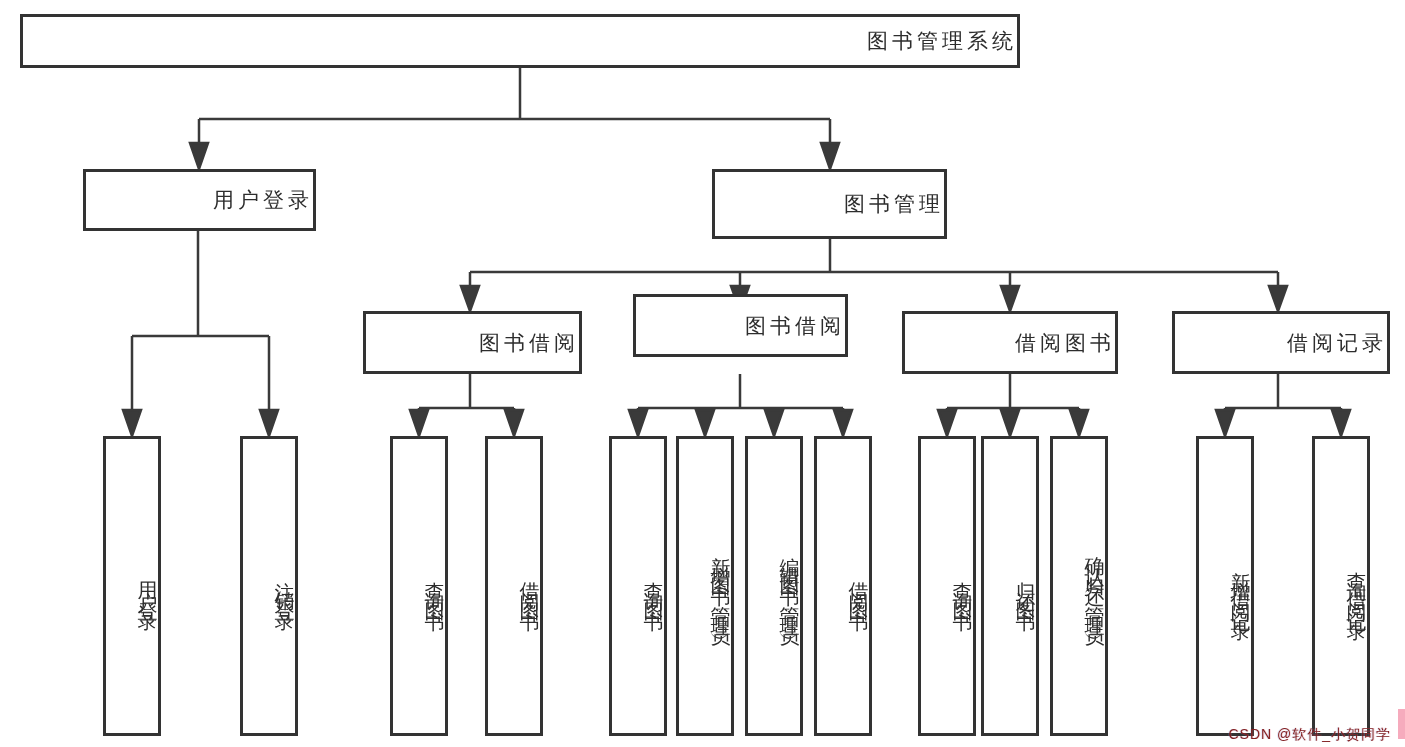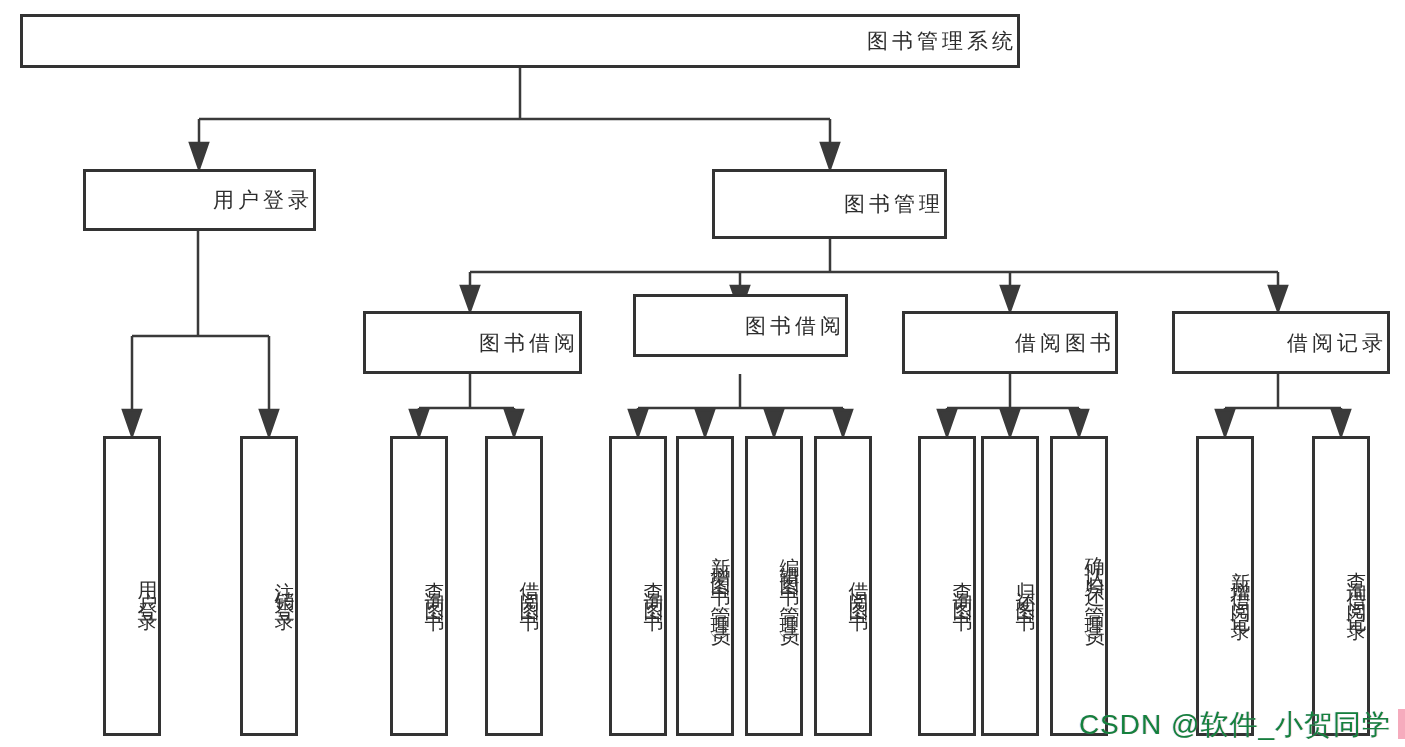--- a/index.html
+++ b/index.html
@@ -19,21 +19,21 @@
     color:#2d2d2d;
   }
   .vlabel{
     display:block;writing-mode:vertical-rl;text-orientation:mixed;
     font-size:20px;letter-spacing:10px;line-height:1;white-space:nowrap;
     color:#2d2d2d;
   }
   .leaf{top:436px;width:58px;height:300px;}
   #watermark{
     position:absolute;right:14px;bottom:3px;z-index:5;
-    font-size:28px;color:#15803d;letter-spacing:1px;white-space:nowrap;
+    font-size:14px;color:#7f1d1d;letter-spacing:1px;white-space:nowrap;
     text-shadow:-1px 0 0 rgba(130,160,230,0.25),1px 0 0 rgba(235,120,140,0.25);
   }
   #watermark-accent{
     position:absolute;right:0;bottom:8px;width:7px;height:30px;z-index:4;
     background:#f59cb1;opacity:0.85;
   }
 </style>
 </head>
 <body>
 

